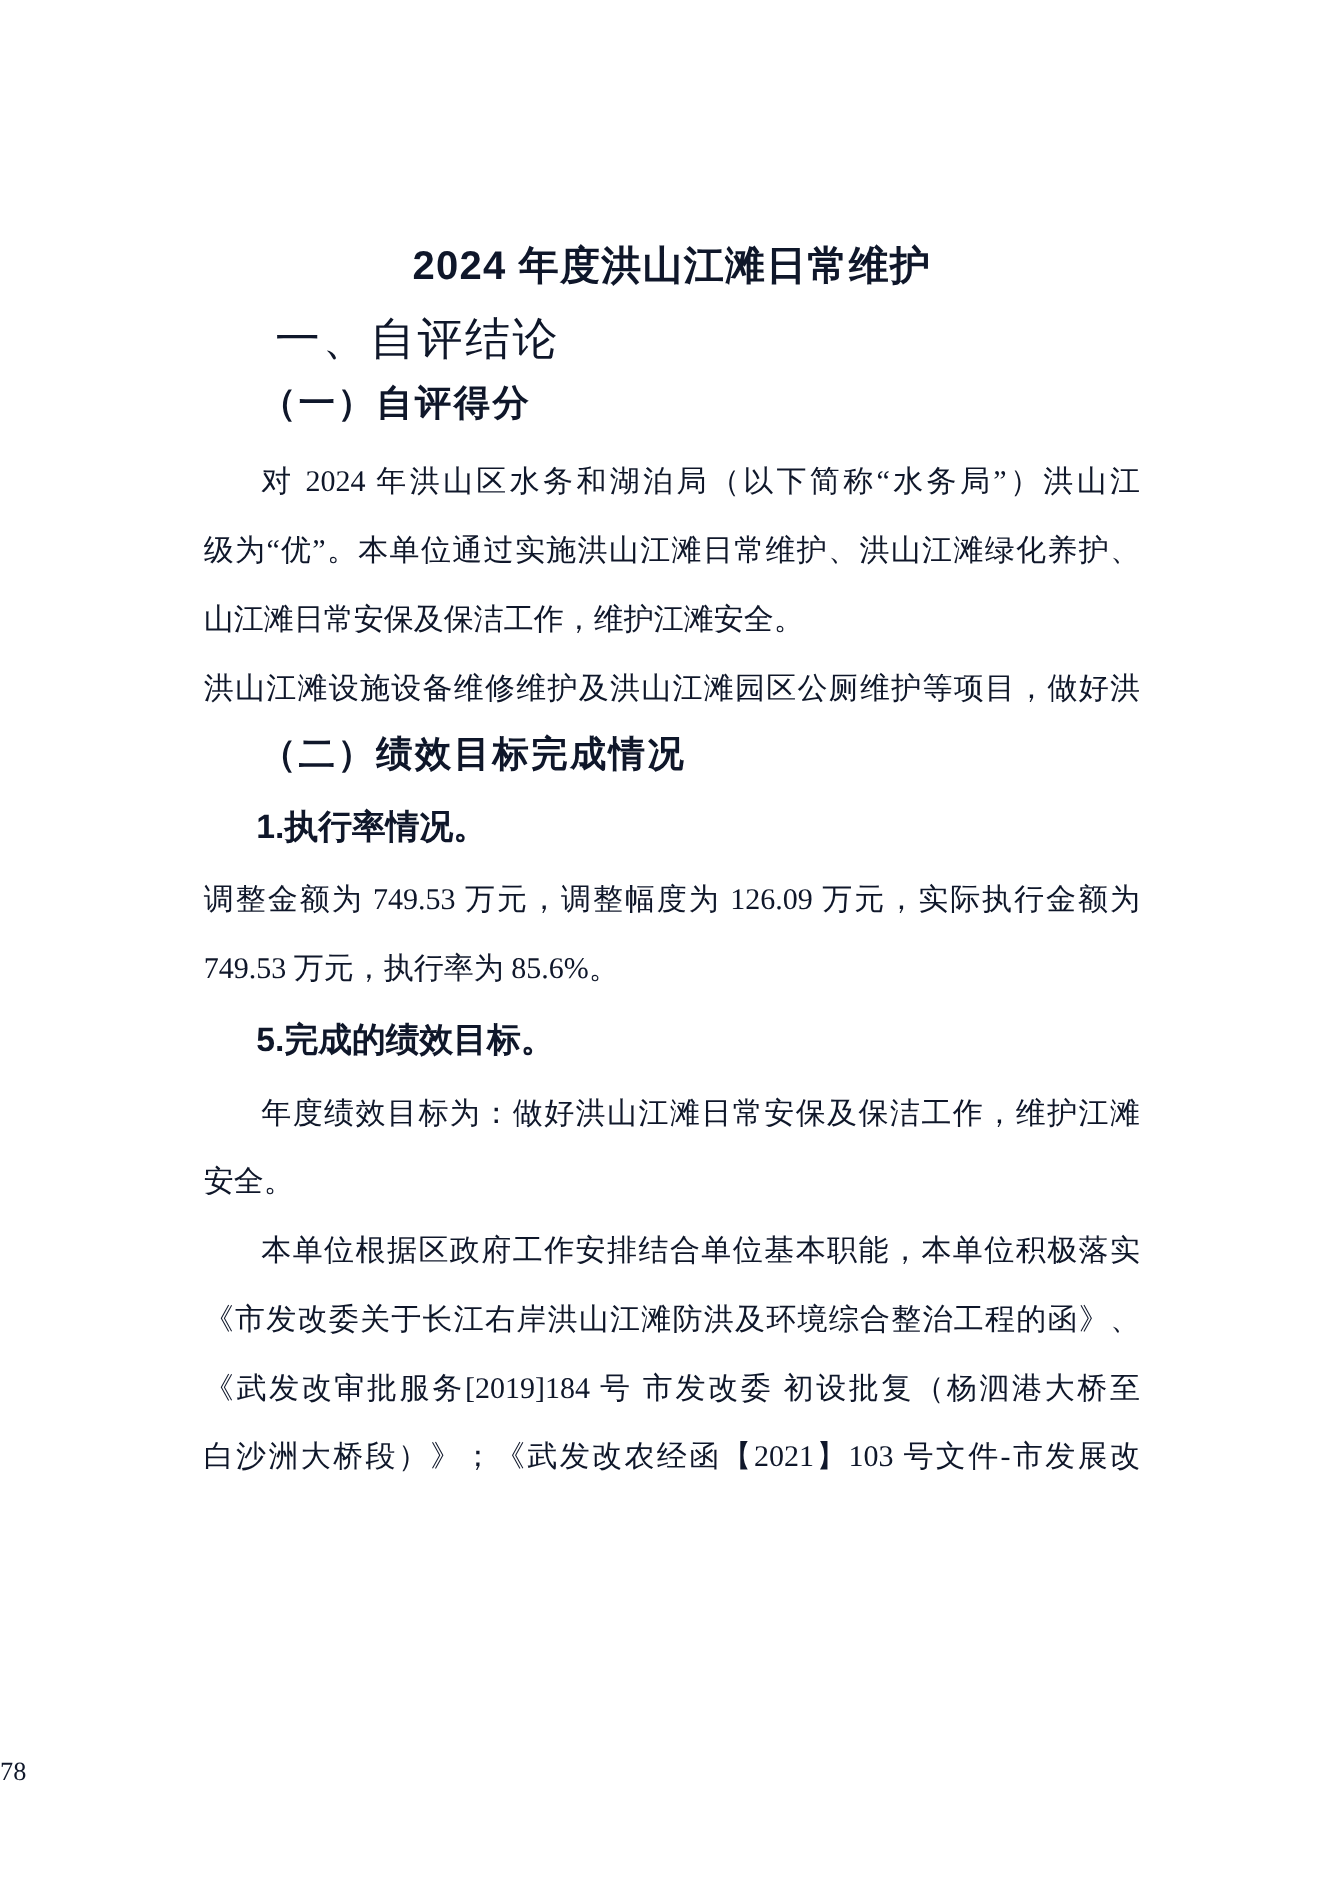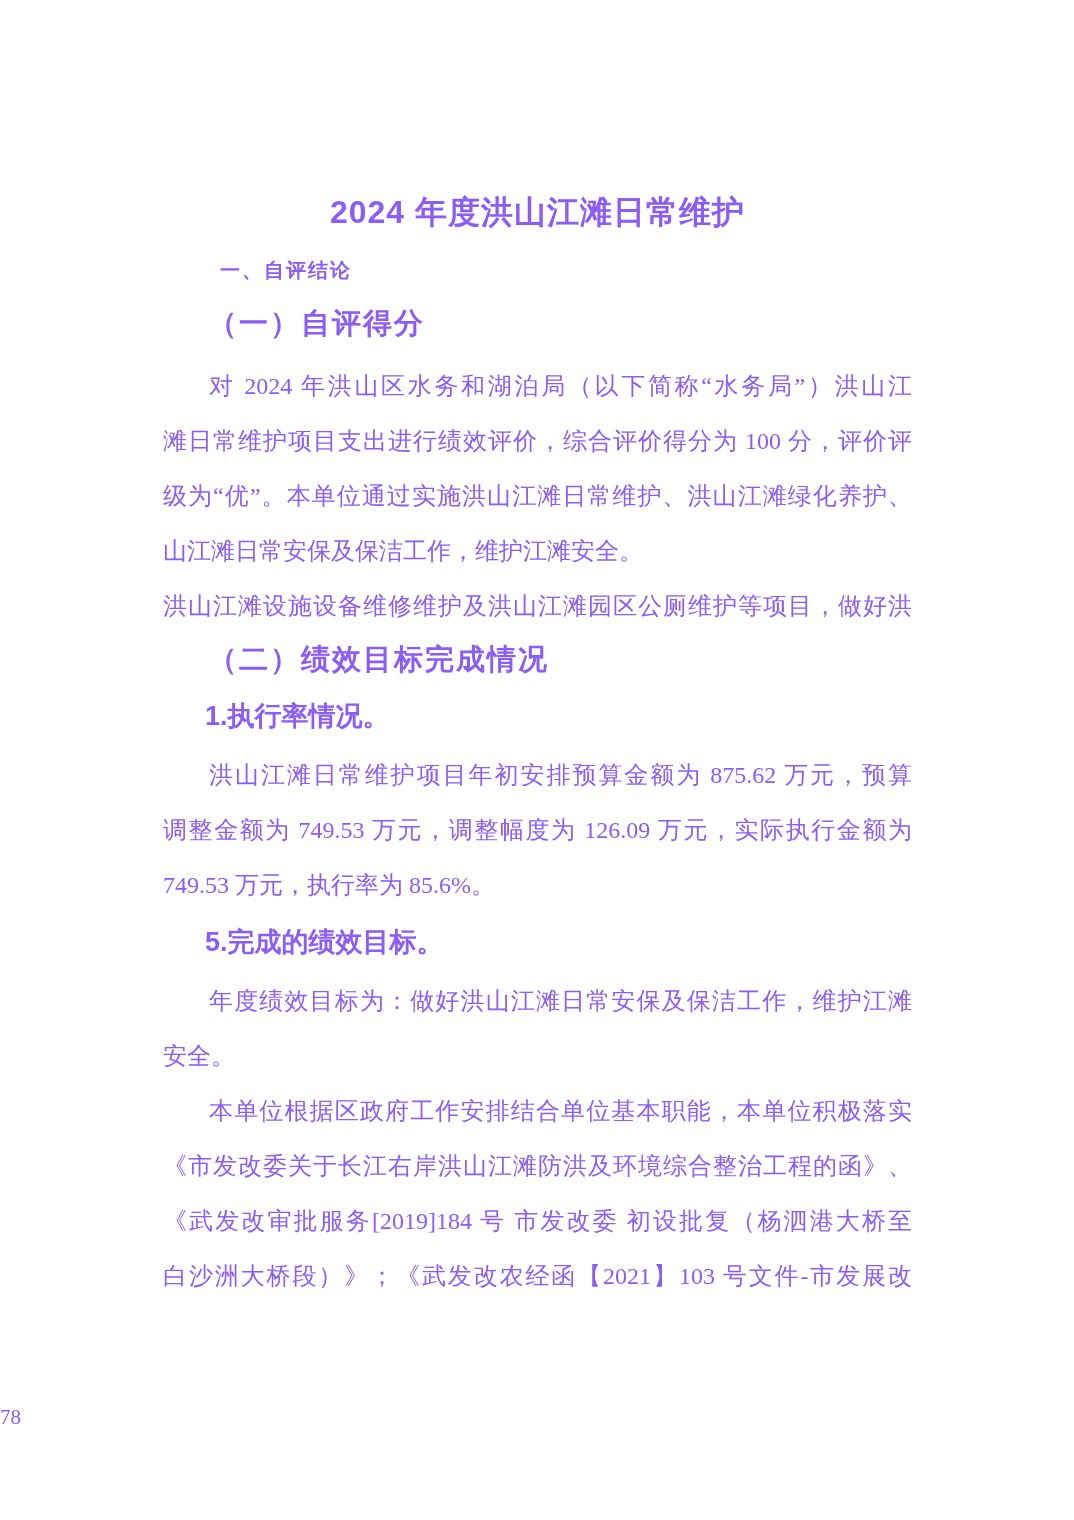--- a/index.html
+++ b/index.html
@@ -1,21 +1,21 @@
 <!DOCTYPE html>
 <html><head>
 <meta charset="utf-8">
 <style>
   html, body { margin: 0; padding: 0; background: #ffffff; }
   .page {
     position: relative;
     width: 1074px;
     height: 1520px;
     background: #ffffff;
-    color: #8b5cf6;
+    color: #0f172a;
     font-family: "Liberation Serif", "DejaVu Serif", serif;
     overflow: hidden;
   }
   .content {
     position: absolute;
     left: 163px;
     top: 0;
     width: 749px;
   }
   .doc-title {
@@ -23,22 +23,22 @@
     text-align: center;
     font-family: "Liberation Sans", "DejaVu Sans", sans-serif;
     font-weight: bold;
     font-size: 32px;
     letter-spacing: 1px;
   }
   .title-line { line-height: 59px; }
   .h1 {
     margin-top: 1px;
     font-family: "Liberation Sans", "DejaVu Sans", sans-serif;
-    font-weight: bold;
-    font-size: 20px;
+    font-weight: normal;
+    font-size: 36px;
     line-height: 55px;
     padding-left: 57px;
     letter-spacing: 2px;
   }
   .h2 {
     margin-top: -2px;
     font-family: "Liberation Serif", "DejaVu Serif", serif;
     font-weight: bold;
     font-size: 29px;
     line-height: 55px;
@@ -82,29 +82,27 @@
 <div class="page">
   <div class="content">
     <div class="doc-title">
       <div class="title-line">2024 年度洪山江滩日常维护</div>
     </div>
     <div id="blocks">
         <div class="h1">一、自评结论</div>
         <div class="h2">（一）自评得分</div>
         <div class="para">
           <div class="line indent">对 2024 年洪山区水务和湖泊局（以下简称“水务局”）洪山江</div>
-          <div class="line">滩日常维护项目支出进行绩效评价，综合评价得分为 100 分，评价评</div>
           <div class="line">级为“优”。本单位通过实施洪山江滩日常维护、洪山江滩绿化养护、</div>
           <div class="line last">山江滩日常安保及保洁工作，维护江滩安全。</div>
           <div class="line">洪山江滩设施设备维修维护及洪山江滩园区公厕维护等项目，做好洪</div>
         </div>
         <div class="h2">（二）绩效目标完成情况</div>
         <div class="h3">1.执行率情况。</div>
         <div class="para">
-          <div class="line indent">洪山江滩日常维护项目年初安排预算金额为 875.62 万元，预算</div>
           <div class="line">调整金额为 749.53 万元，调整幅度为 126.09 万元，实际执行金额为</div>
           <div class="line last">749.53 万元，执行率为 85.6%。</div>
         </div>
         <div class="h3">5.完成的绩效目标。</div>
         <div class="para">
           <div class="line indent">年度绩效目标为：做好洪山江滩日常安保及保洁工作，维护江滩</div>
           <div class="line last">安全。</div>
         </div>
         <div class="para">
           <div class="line indent">本单位根据区政府工作安排结合单位基本职能，本单位积极落实</div>

